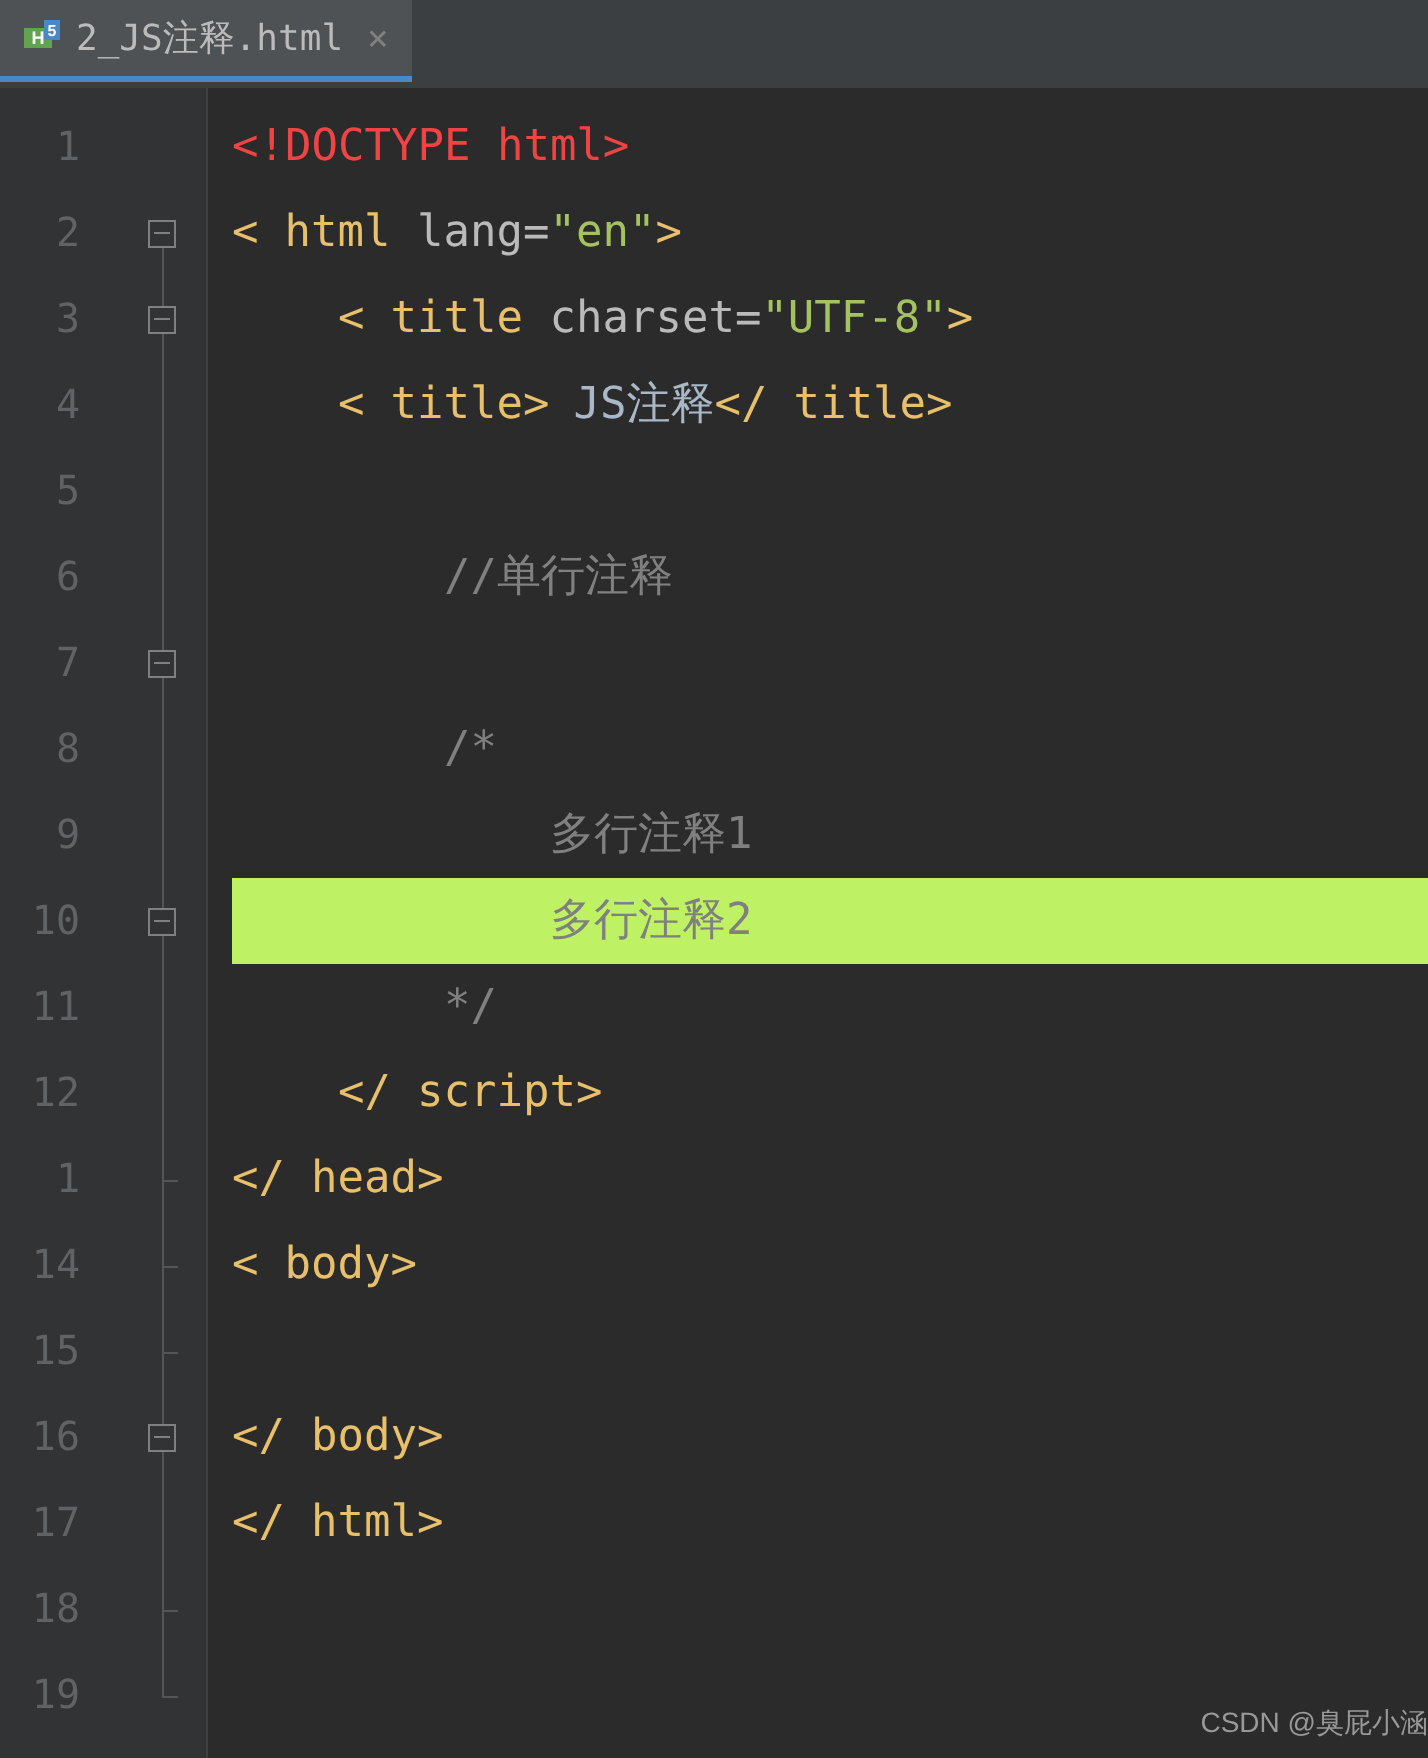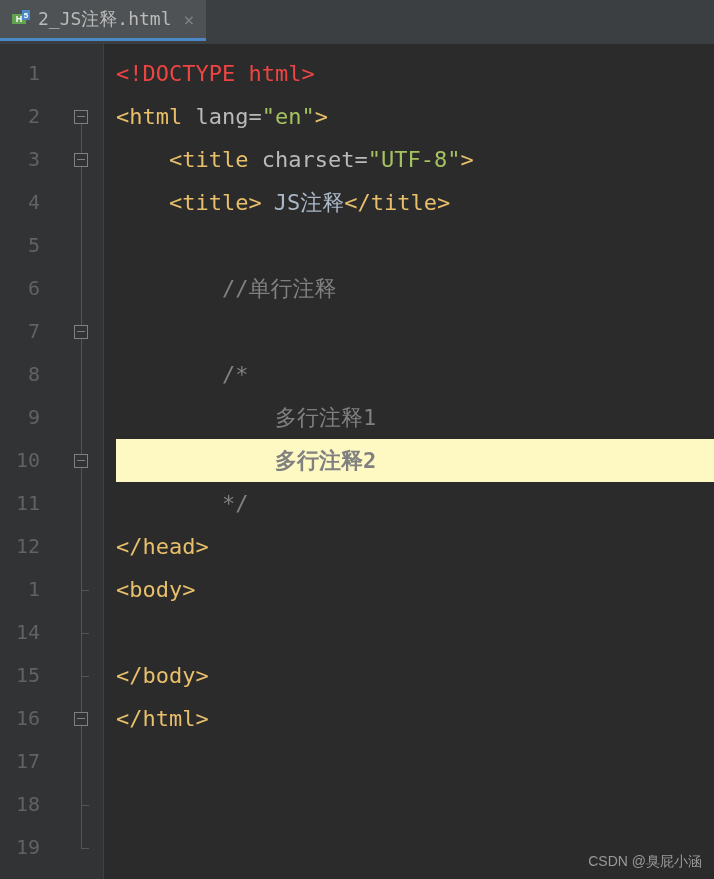--- a/index.html
+++ b/index.html
@@ -127,34 +127,33 @@
       padding-left: 12px;
       position: relative;
     }
     .code-line {
       height: 43px;
       line-height: 43px;
       white-space: pre;
       color: #a9b7c6;
     }
     .code-line.current {
-      background: #fef9c3;
-      font-weight: bold;
+      background: #bef264;
     }
     .tag-bracket { color: #e8bf6a; }
-    .tag-name { color: #e8bf6a; }
+    .tag-name { color: #e8bf6a; margin-left: 13px; }
     .doctype { color: #ef4444; }
     .attr-name { color: #bababa; text-align: center; }
     .attr-val { color: #a5c261; }
     .text-content { color: #a9b7c6; margin-left: 12px; }
     .comment { color: #808080; }
     .watermark {
       position: absolute;
       bottom: 8px;
-      right: 12px;
+      right: 0;
       color: #999999;
       font-size: 14px;
       font-family: sans-serif;
     }
   </style>
 </head>
 <body>
 
 <div class="tab-bar">
   <div class="tab">
@@ -267,20 +266,21 @@
     <div class="code-line"><span class="tag-bracket">&lt;</span><span class="tag-name">html</span><span> </span><span class="attr-name">lang</span><span class="attr-name">=</span><span class="attr-val">"en"</span><span class="tag-bracket">&gt;</span></div>
     <div class="code-line">    <span class="tag-bracket">&lt;</span><span class="tag-name">title</span><span> </span><span class="attr-name">charset</span><span class="attr-name">=</span><span class="attr-val">"UTF-8"</span><span class="tag-bracket">&gt;</span></div>
     <div class="code-line">    <span class="tag-bracket">&lt;</span><span class="tag-name">title</span><span class="tag-bracket">&gt;</span><span class="text-content">JS注释</span><span class="tag-bracket">&lt;/</span><span class="tag-name">title</span><span class="tag-bracket">&gt;</span></div>
     <div class="code-line"></div>
     <div class="code-line">        <span class="comment">//单行注释</span></div>
     <div class="code-line"></div>
     <div class="code-line">        <span class="comment">/*</span></div>
     <div class="code-line">            <span class="comment">多行注释1</span></div>
     <div class="code-line current">            <span class="comment">多行注释2</span></div>
     <div class="code-line">        <span class="comment">*/</span></div>
+    <div class="code-line">    <span class="tag-bracket">&lt;/</span><span class="tag-name">script</span><span class="tag-bracket">&gt;</span></div>
     <div class="code-line"><span class="tag-bracket">&lt;/</span><span class="tag-name">head</span><span class="tag-bracket">&gt;</span></div>
     <div class="code-line"><span class="tag-bracket">&lt;</span><span class="tag-name">body</span><span class="tag-bracket">&gt;</span></div>
     <div class="code-line"></div>
     <div class="code-line"><span class="tag-bracket">&lt;/</span><span class="tag-name">body</span><span class="tag-bracket">&gt;</span></div>
     <div class="code-line"><span class="tag-bracket">&lt;/</span><span class="tag-name">html</span><span class="tag-bracket">&gt;</span></div>
   </div>
 </div>
 
 <div class="watermark">CSDN @臭屁小涵</div>
 

